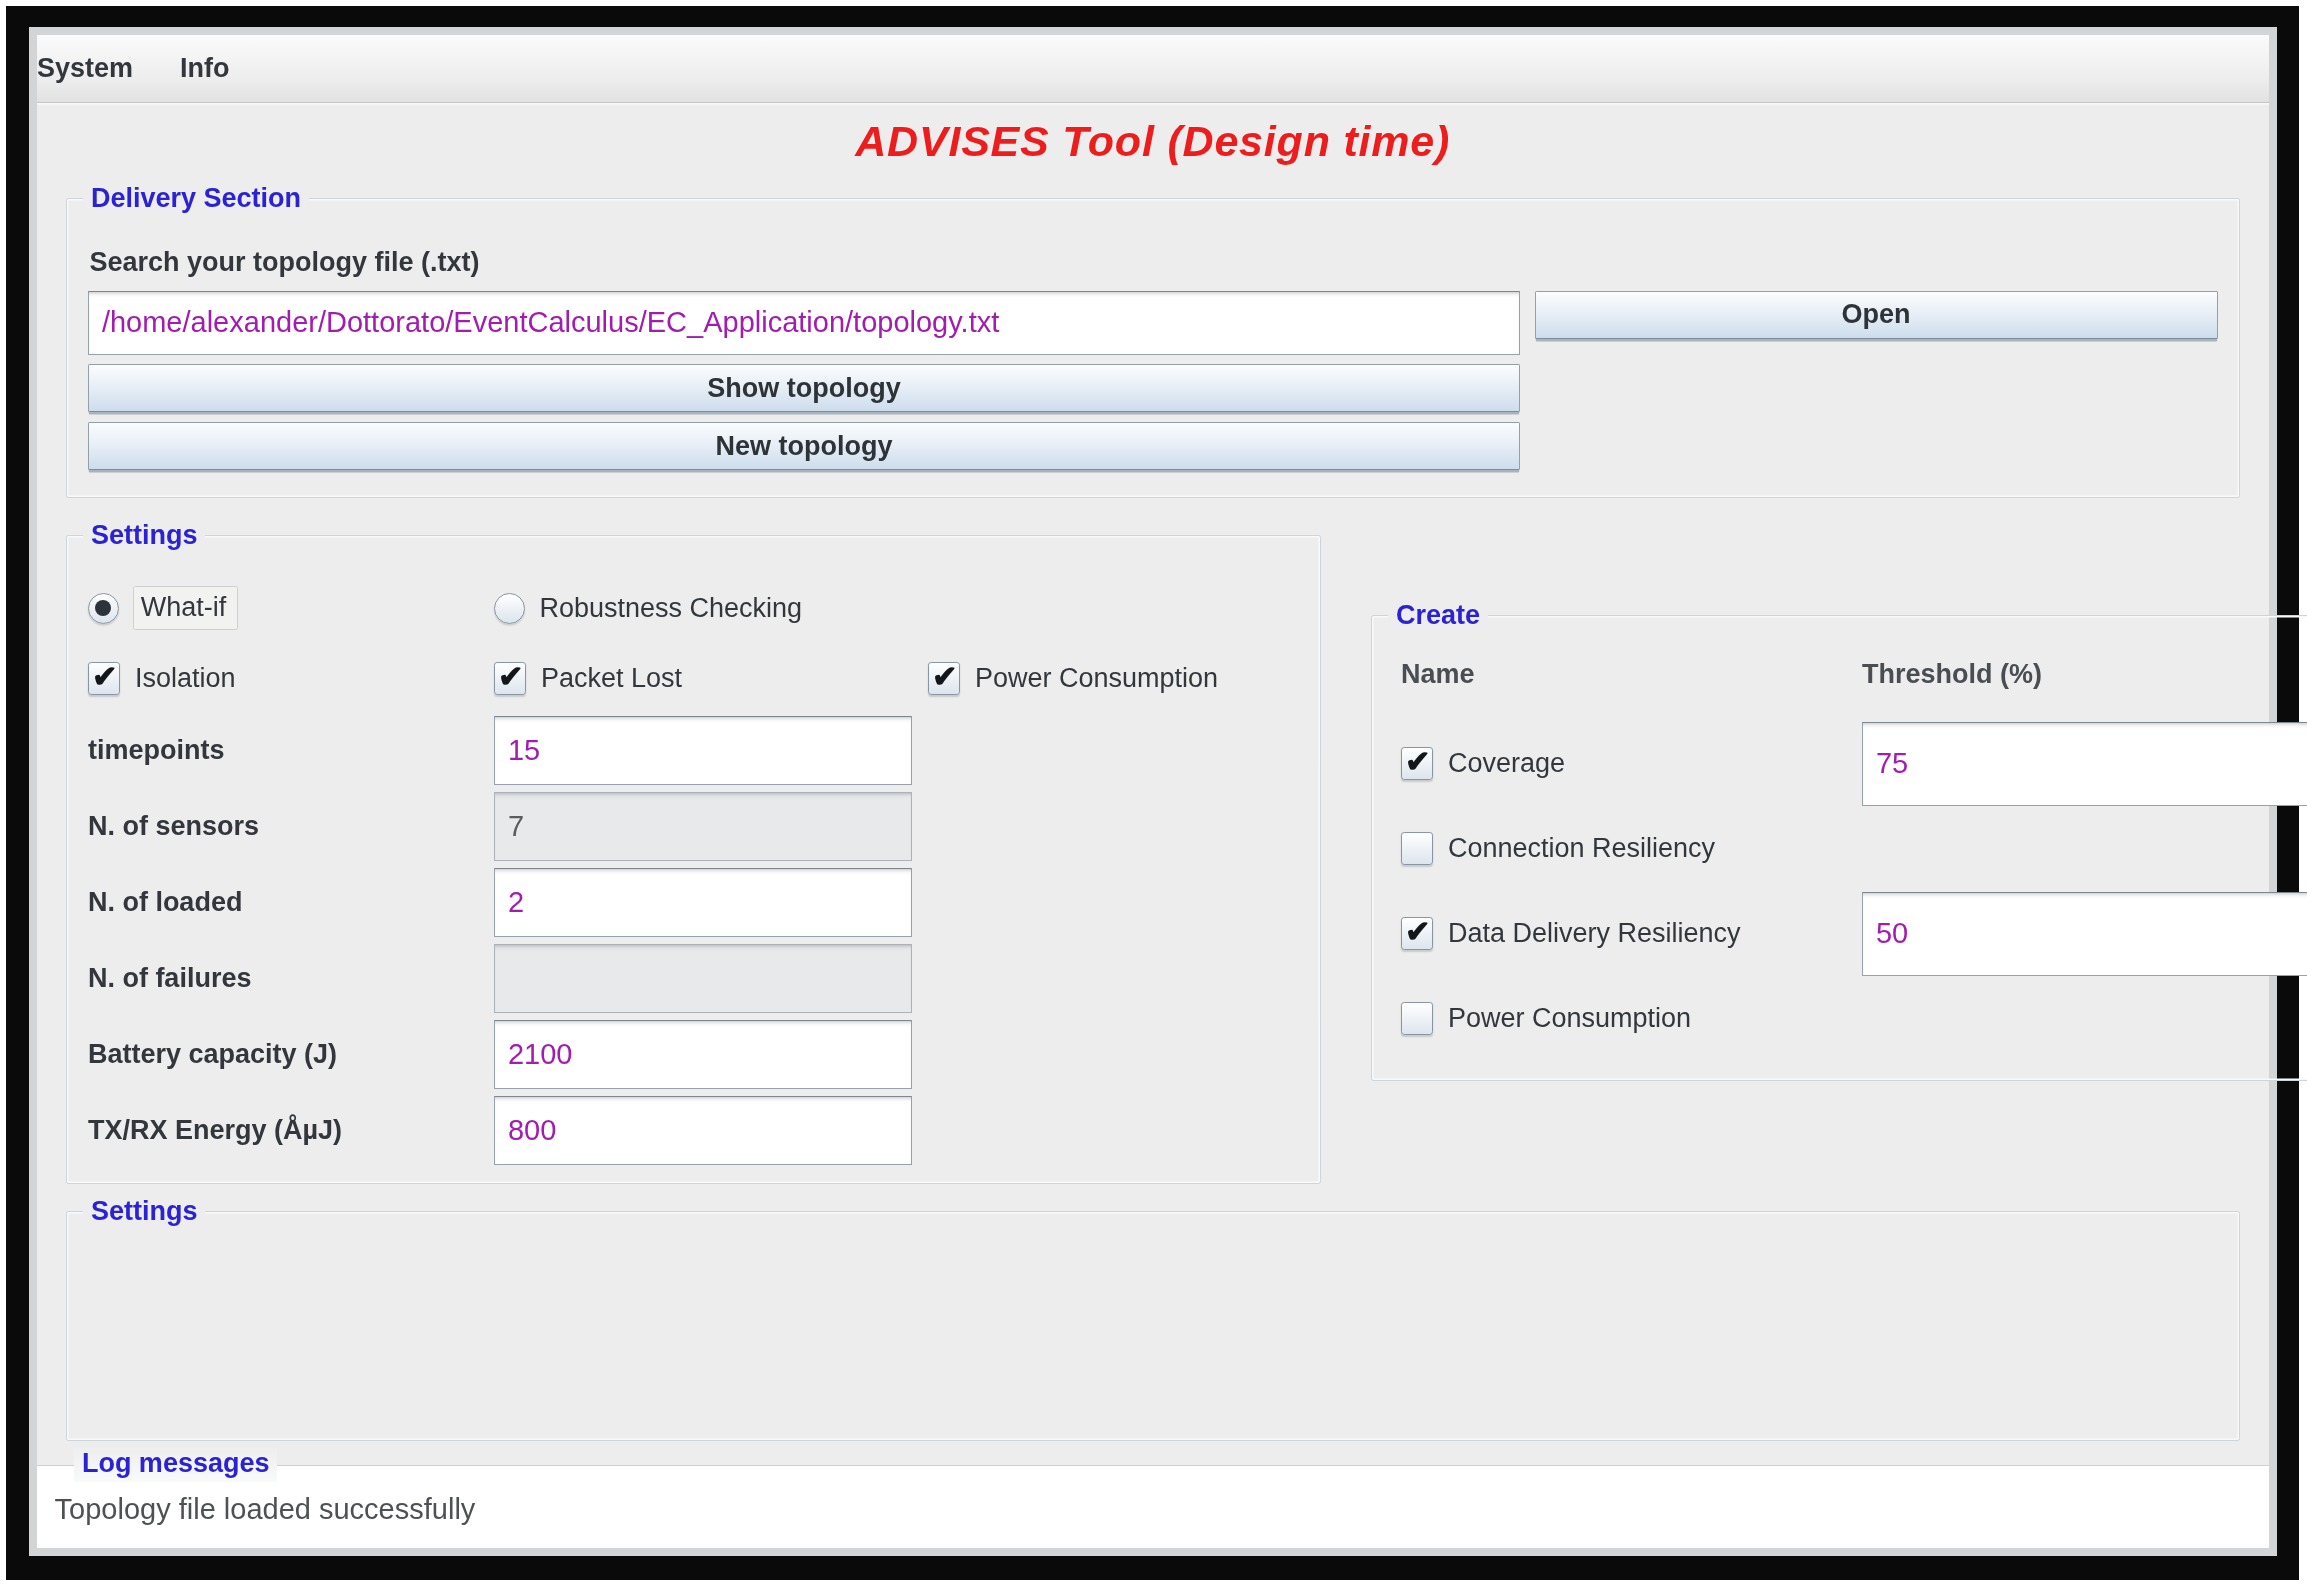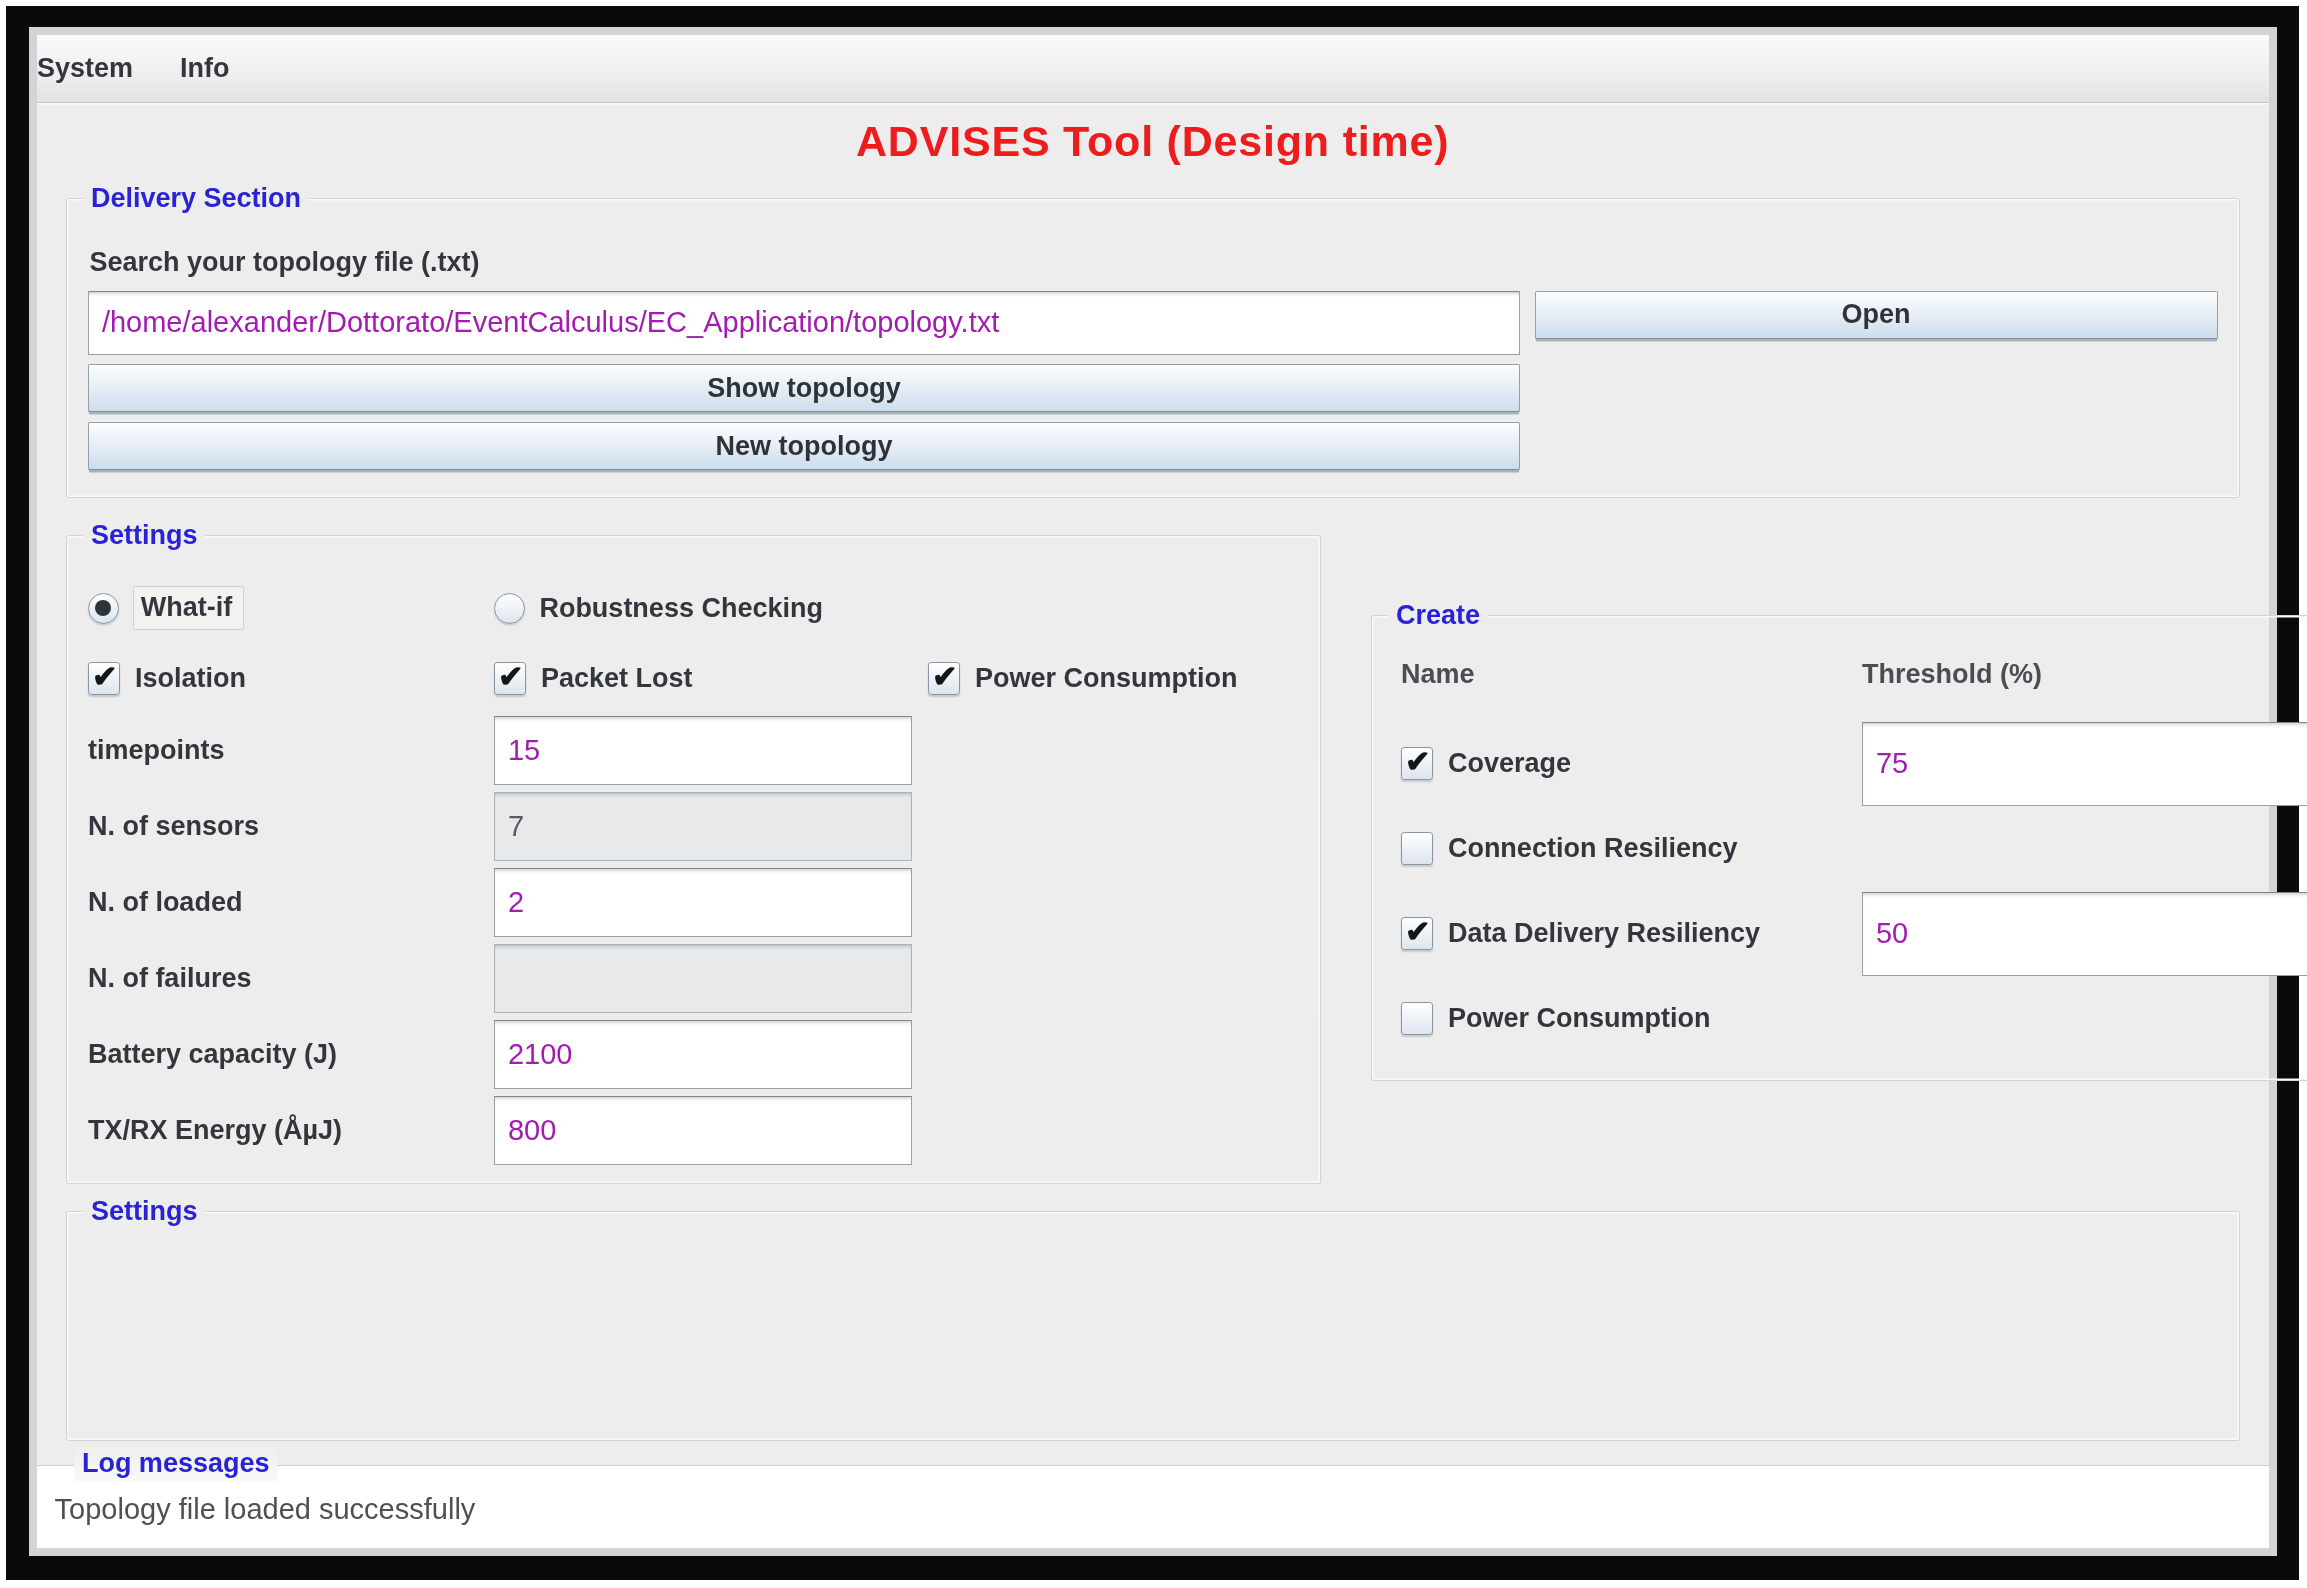--- a/index.html
+++ b/index.html
@@ -6,21 +6,21 @@
   body{width:2307px;height:1588px;overflow:hidden;font-family:"Liberation Sans",sans-serif;}
   .frame{position:absolute;left:6.4px;top:6.4px;right:8px;bottom:8px;background:#0a0a0a;padding:21px 22.5px 24px 22.5px;box-sizing:border-box;}
   .window{width:100%;height:100%;box-sizing:border-box;border:8px solid #d2d4d5;background:#ecedec;display:flex;flex-direction:column;}
 
   
   .menubar{height:67px;flex:0 0 auto;background:linear-gradient(#fbfbfb,#ececec 70%,#e2e2e2);border-bottom:1.6px solid #c2c4c6;box-shadow:0 1.6px 0 #f8f8f8;display:flex;align-items:center;gap:47px;}
   .menu-item{font-size:27px;font-weight:bold;color:#33373d;cursor:default;}
 
   
   .titlebar{height:77px;flex:0 0 auto;display:flex;align-items:center;justify-content:center;}
-  .app-title{color:#ee1d1d;font-size:43px;font-weight:bold;letter-spacing:0.8px;}
+  .app-title{color:#ee1d1d;font-size:43px;font-weight:bold;letter-spacing:0.8px;font-style:italic;}
 
   
   .group{position:relative;border:1.6px solid #ccd4dc;box-shadow:inset 0 0 0 1.6px #f7f9fa;border-radius:2.4px;box-sizing:border-box;}
   .gtitle{position:absolute;top:-19px;left:16px;padding:0 8px;background:#ecedec;color:#2a22d4;font-size:27px;font-weight:bold;line-height:37px;}
 
   
   .jbtn{font-family:"Liberation Sans",sans-serif;font-size:27px;font-weight:bold;color:#2e3338;background:linear-gradient(180deg,#fbfdfe 0%,#e7eef6 48%,#cddded 100%);border:1.6px solid #93a0ac;border-bottom-color:#7f8d9a;box-shadow:0 3.2px 0 -0.8px #a9b3bc;border-radius:1.6px;cursor:pointer;}
   .jbtn.disabled{background:#edeff1;color:#a8abae;border-color:#b9bdc1;box-shadow:none;cursor:default;}
 
   
@@ -37,21 +37,21 @@
   
   .middle{display:flex;align-items:flex-start;margin:37px 29px 0 29px;flex:0 0 auto;}
   .settings{flex:0 0 1255px;padding:35px 21px 14.5px 21px;box-sizing:border-box;}
   .row-radios{display:grid;grid-template-columns:406px 1fr;align-items:center;height:74px;}
   .row-checks{display:grid;grid-template-columns:406px 434px 1fr;align-items:center;height:67px;}
   .field-row{display:grid;grid-template-columns:406px 418px;align-items:center;height:76px;}
   .field-row .jfield{height:69px;}
   .field-label{font-size:27px;font-weight:bold;color:#33373d;}
 
   .ctrl{display:flex;align-items:center;gap:14.5px;cursor:pointer;}
-  .ctrl .lbl{font-size:27px;font-weight:bold;color:#33373d;}
+  .ctrl .lbl{font-size:27px;font-weight:normal;color:#33373d;}
   .cbox{width:30.5px;height:30.5px;flex:0 0 auto;background:linear-gradient(#ffffff,#dde5ee);border:1.6px solid #8796a5;border-radius:3.2px;position:relative;box-shadow:0 1.6px 1.6px rgba(0,0,0,.15);}
   .cbox.checked::after{content:"\2714";position:absolute;left:3.2px;top:-4.8px;font-size:30.5px;font-weight:bold;color:#14171a;}
   .radio{width:29px;height:29px;flex:0 0 auto;background:linear-gradient(#ffffff,#dce4ed);border:1.6px solid #8796a5;border-radius:50%;position:relative;box-shadow:0 1.6px 1.6px rgba(0,0,0,.15);}
   .radio.selected::after{content:"";position:absolute;left:6.4px;top:6.4px;width:16px;height:16px;border-radius:50%;background:#2d333b;}
   .focusbox .lbl{background:#f2f2f1;border:1.6px solid #cfd0d1;border-radius:2.4px;padding:4.8px 11.2px 6.4px 6.4px;}
 
   
   .metrics{flex:1 1 auto;margin-left:50px;margin-top:80px;padding:32px 24px 24px 29px;box-sizing:border-box;}
   .mheader{display:grid;grid-template-columns:461px 1fr;align-items:center;height:53px;margin-bottom:14.5px;}
   .mheader .mh{font-size:27px;font-weight:bold;color:#4a4e53;}

